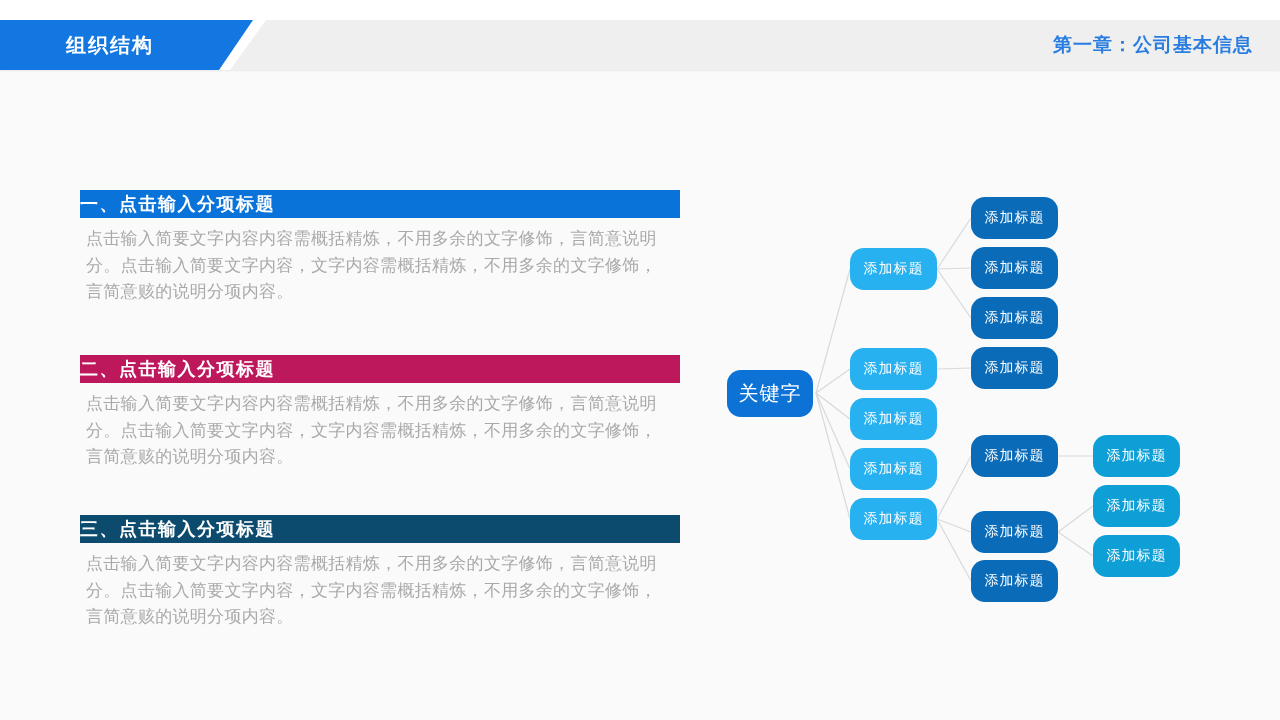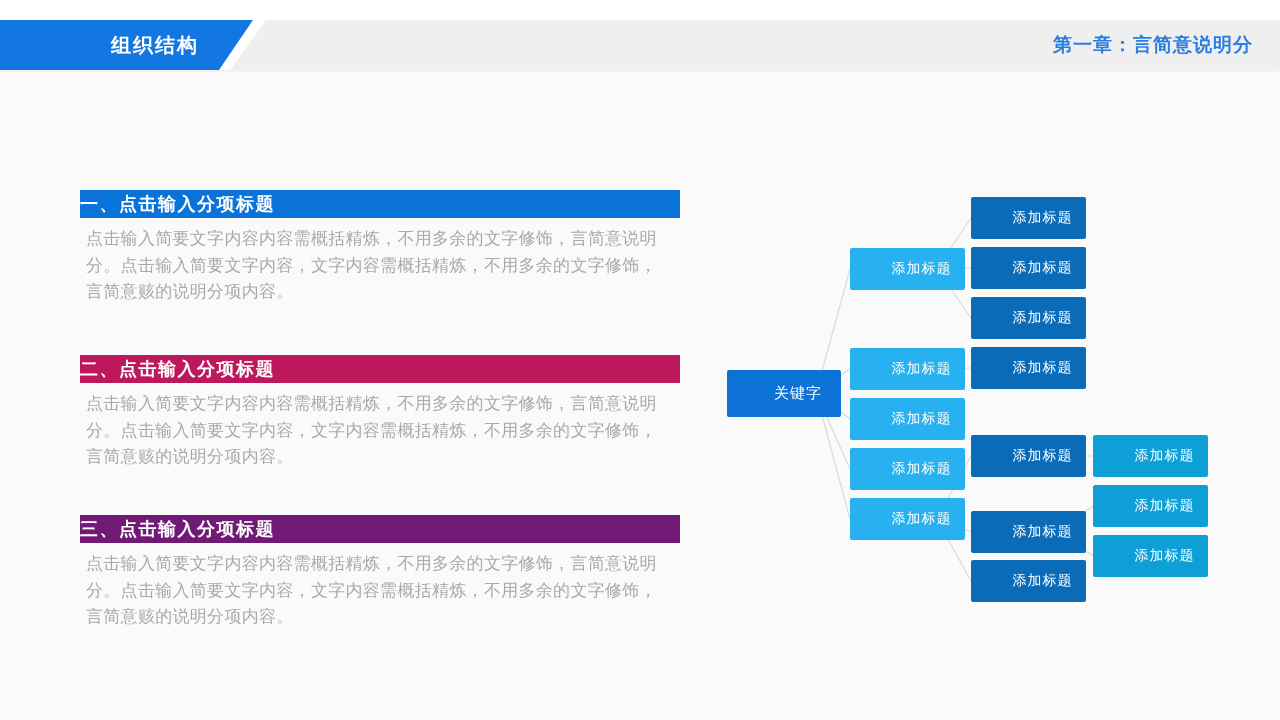--- a/index.html
+++ b/index.html
@@ -8,68 +8,68 @@
   
   .top-white{position:absolute;top:0;left:0;width:100%;height:20px;background:#ffffff;}
   .graybar{position:absolute;top:20px;left:0;width:100%;height:50px;background:#efefef;
            box-shadow:0 1px 2px rgba(0,0,0,.07);}
   .ribbon-wrap{position:absolute;top:20px;left:0;width:270px;height:50px;z-index:3;}
   .ribbon-white{position:absolute;top:0;left:0;width:266px;height:50px;background:#ffffff;
                 clip-path:polygon(0 0,100% 0,calc(100% - 36px) 100%,0 100%);}
   .ribbon-blue{position:absolute;top:0;left:0;width:253px;height:50px;
                clip-path:polygon(0 0,100% 0,calc(100% - 34px) 100%,0 100%);
                display:flex;align-items:center;padding-left:66px;box-sizing:border-box;}
-  .ribbon-blue span{color:#ffffff;font-size:20px;font-weight:600;letter-spacing:2px;margin-left:45px;}
+  .ribbon-blue span{color:#ffffff;font-size:20px;font-weight:600;letter-spacing:2px;}
   .chapter{position:absolute;top:20px;right:27px;height:50px;line-height:50px;
            font-size:19px;font-weight:600;letter-spacing:1px;z-index:3;}
   
   .section{position:absolute;left:80px;width:600px;}
   .sec1{top:190px}.sec2{top:355px}.sec3{top:515px}
   .sec-bar{height:28px;display:flex;align-items:center;box-sizing:border-box;}
   .sec-bar span{color:#ffffff;font-size:18px;font-weight:600;letter-spacing:1.5px;}
   .sec-body{margin:8px 2px 0 6px;width:588px;color:#a9a9a9;font-size:17px;
             line-height:1.56;letter-spacing:.3px;}
   
   .connectors{position:absolute;top:0;left:0;width:1280px;height:720px;pointer-events:none;}
   .connectors line{stroke:#d9d9d9;stroke-width:1.2;}
-  .node{position:absolute;width:87px;height:42px;border-radius:2px;color:#ffffff;
-        display:flex;align-items:center;justify-content:center;font-size:14px;letter-spacing:1px;padding-left:28px;}
-  .node.root{width:86px;height:47px;font-size:15px;}
+  .node{position:absolute;width:87px;height:42px;border-radius:14px;color:#ffffff;
+        display:flex;align-items:center;justify-content:center;font-size:14px;letter-spacing:1px;}
+  .node.root{width:86px;height:47px;font-size:20px;}
 </style>
 </head>
 <body>
 
 <div class="slide">
 
   <div class="top-white"></div>
   <div class="graybar"></div>
   <div class="ribbon-wrap">
     <div class="ribbon-white"></div>
     <div class="ribbon-blue" style="background: rgb(18, 119, 224);">
       <span>组织结构</span>
     </div>
   </div>
-  <div class="chapter" style="color: rgb(42, 125, 224);">第一章：言简意说明分</div>
+  <div class="chapter" style="color: rgb(42, 125, 224);">第一章：公司基本信息</div>
 
   <div class="section sec1">
     <div class="sec-bar" style="background: rgb(10, 115, 217);">
       <span>一、点击输入分项标题</span>
     </div>
     <div class="sec-body">点击输入简要文字内容内容需概括精炼，不用多余的文字修饰，言简意说明分。点击输入简要文字内容，文字内容需概括精炼，不用多余的文字修饰，言简意赅的说明分项内容。</div>
   </div>
 
   <div class="section sec2">
     <div class="sec-bar" style="background: #be185d;">
       <span>二、点击输入分项标题</span>
     </div>
     <div class="sec-body">点击输入简要文字内容内容需概括精炼，不用多余的文字修饰，言简意说明分。点击输入简要文字内容，文字内容需概括精炼，不用多余的文字修饰，言简意赅的说明分项内容。</div>
   </div>
 
   <div class="section sec3">
-    <div class="sec-bar" style="background: #701a75;">
+    <div class="sec-bar" style="background: #0c4a6e;">
       <span>三、点击输入分项标题</span>
     </div>
     <div class="sec-body">点击输入简要文字内容内容需概括精炼，不用多余的文字修饰，言简意说明分。点击输入简要文字内容，文字内容需概括精炼，不用多余的文字修饰，言简意赅的说明分项内容。</div>
   </div>
 
   <div>
     <svg class="connectors" viewBox="0 0 1280 720" width="1280" height="720">
 
       <line x1="816" y1="393" x2="850" y2="269"></line>
       <line x1="816" y1="393" x2="850" y2="369"></line>

